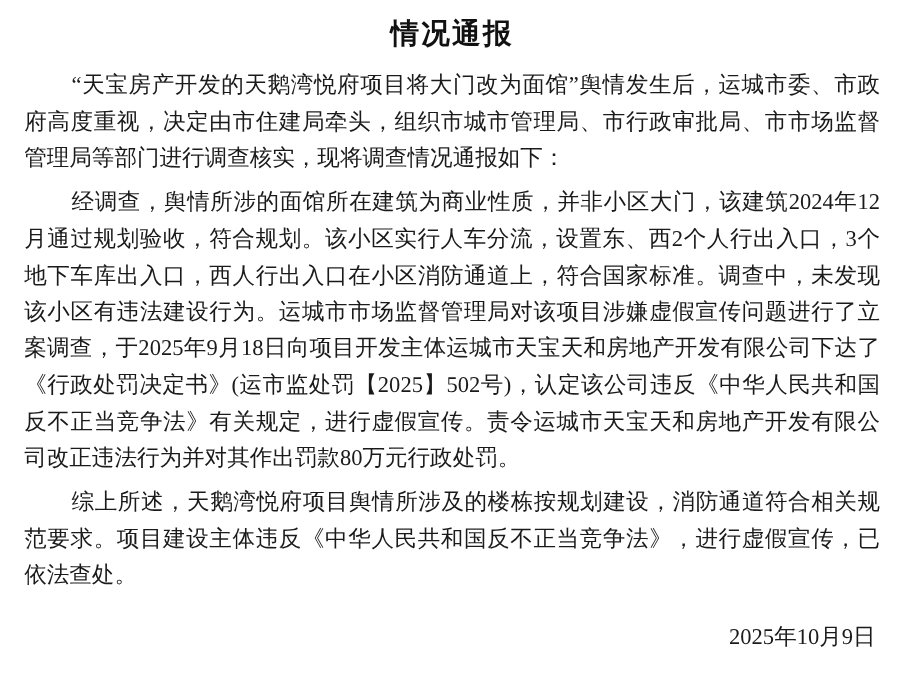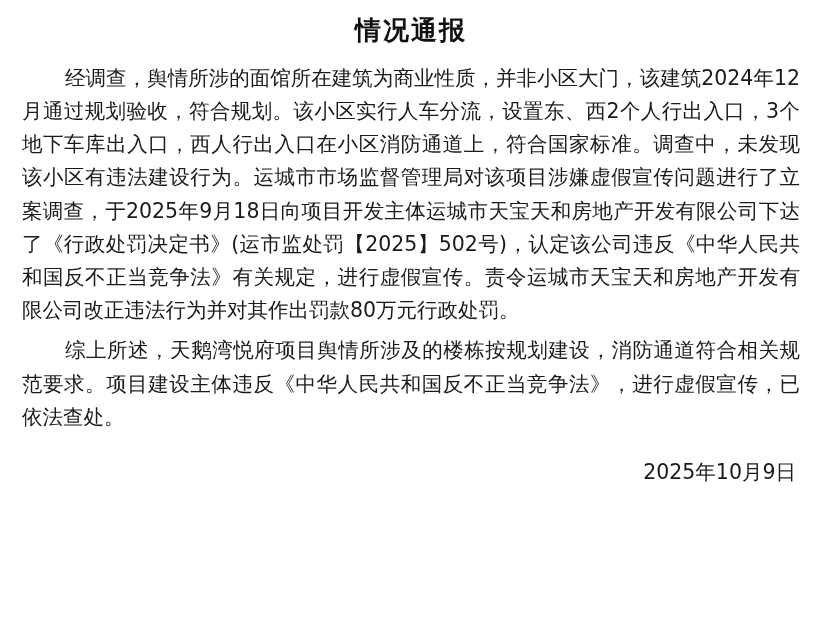--- a/index.html
+++ b/index.html
@@ -14,20 +14,21 @@
     color: #1a1a1a;
     overflow: hidden;
   }
   .page {
     width: 822px;
     height: 629px;
     box-sizing: border-box;
     padding: 14px 22px 10px 22px;
     display: flex;
     flex-direction: column;
+    font-family: Liberation Serif, serif;
   }
   .doc-title {
     text-align: center;
     font-size: 26px;
     font-weight: bold;
     letter-spacing: 2px;
     margin: 0 0 14px 0;
     line-height: 1.3;
     color: #111111;
   }
@@ -57,20 +58,21 @@
   }
 </style>
 </head>
 <body>
 
 <div class="page">
 
   <h1 class="doc-title">情况通报</h1>
 
   <div class="body-text">
+    <p class="para">“天宝房产开发的天鹅湾悦府项目将大门改为面馆”舆情发生后，运城市委、市政府高度重视，决定由市住建局牵头，组织市城市管理局、市行政审批局、市市场监督管理局等部门进行调查核实，现将调查情况通报如下：</p>
     <p class="para">经调查，舆情所涉的面馆所在建筑为商业性质，并非小区大门，该建筑2024年12月通过规划验收，符合规划。该小区实行人车分流，设置东、西2个人行出入口，3个地下车库出入口，西人行出入口在小区消防通道上，符合国家标准。调查中，未发现该小区有违法建设行为。运城市市场监督管理局对该项目涉嫌虚假宣传问题进行了立案调查，于2025年9月18日向项目开发主体运城市天宝天和房地产开发有限公司下达了《行政处罚决定书》(运市监处罚【2025】502号)，认定该公司违反《中华人民共和国反不正当竞争法》有关规定，进行虚假宣传。责令运城市天宝天和房地产开发有限公司改正违法行为并对其作出罚款80万元行政处罚。</p>
     <p class="para">综上所述，天鹅湾悦府项目舆情所涉及的楼栋按规划建设，消防通道符合相关规范要求。项目建设主体违反《中华人民共和国反不正当竞争法》，进行虚假宣传，已依法查处。</p>
   </div>
 
   <div class="sign-block">
     <div class="sign-date">2025年10月9日</div>
   </div>
 
 </div>
 

